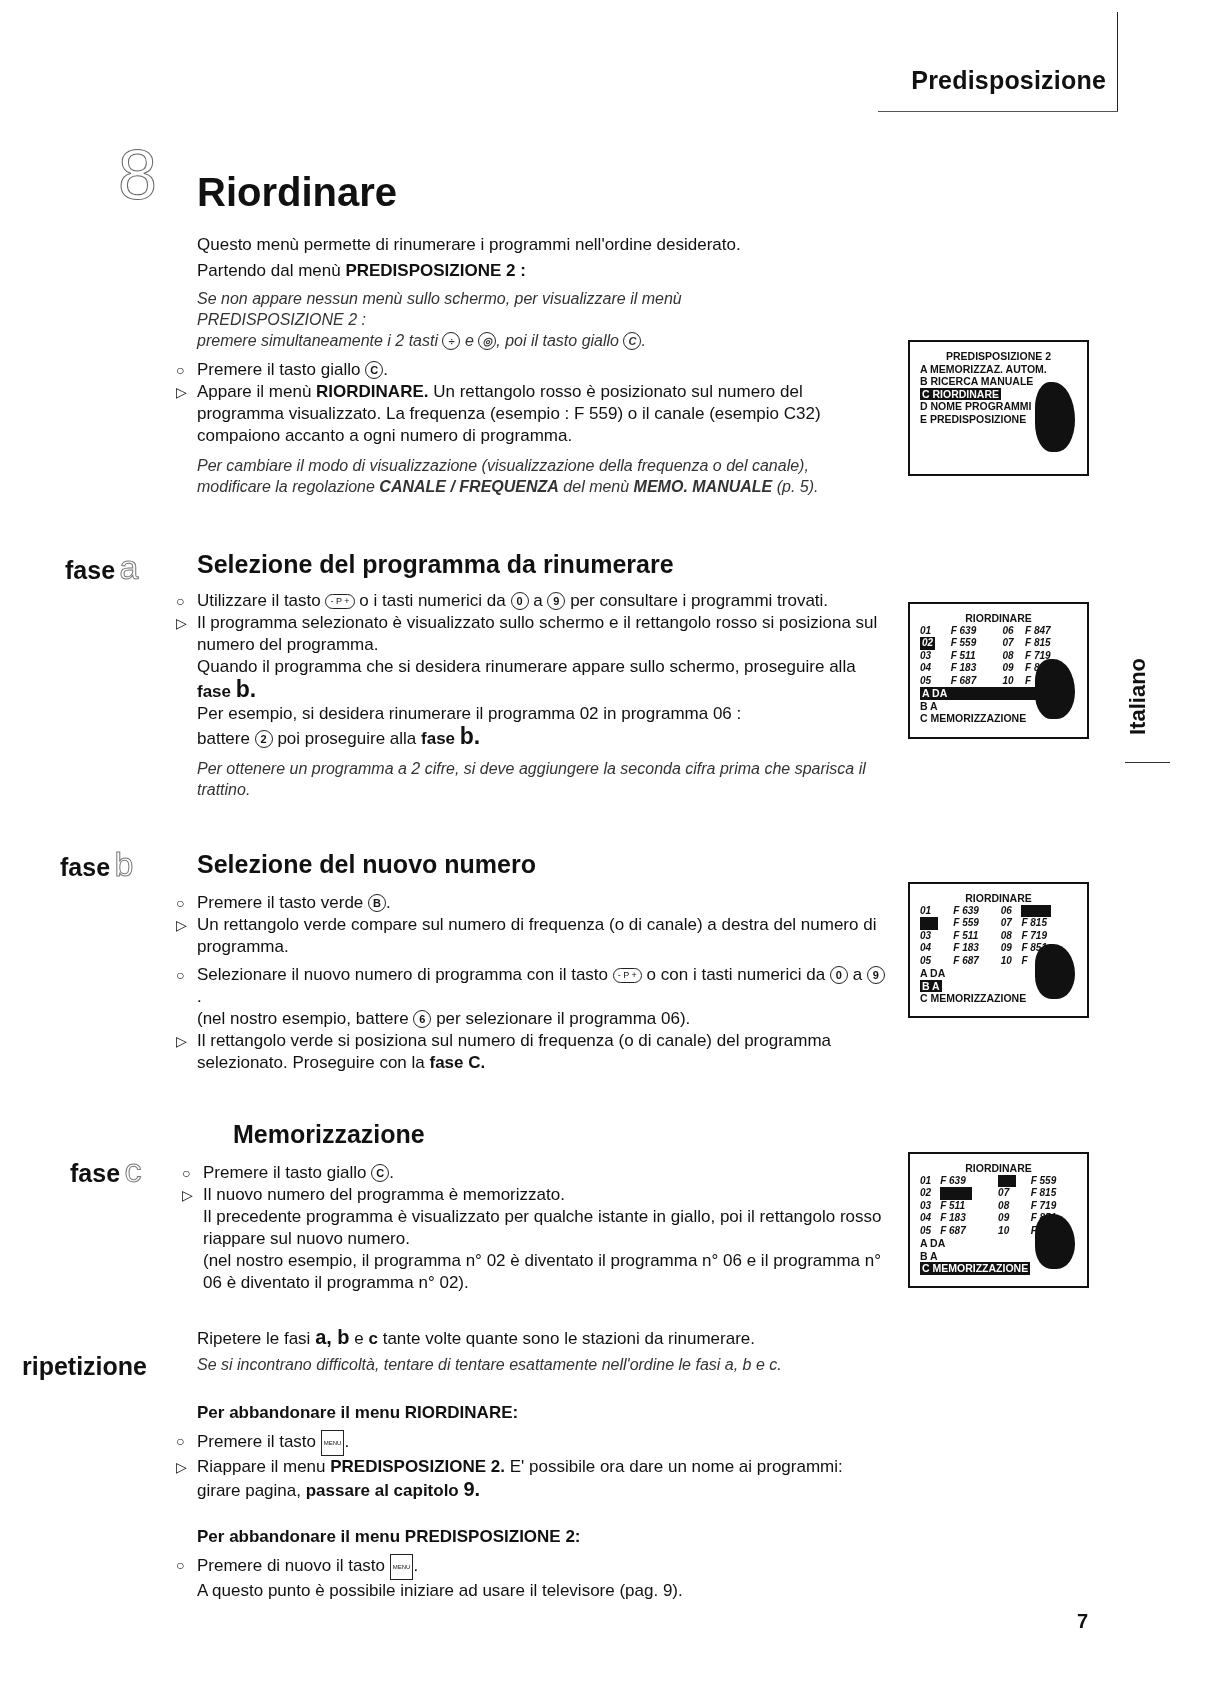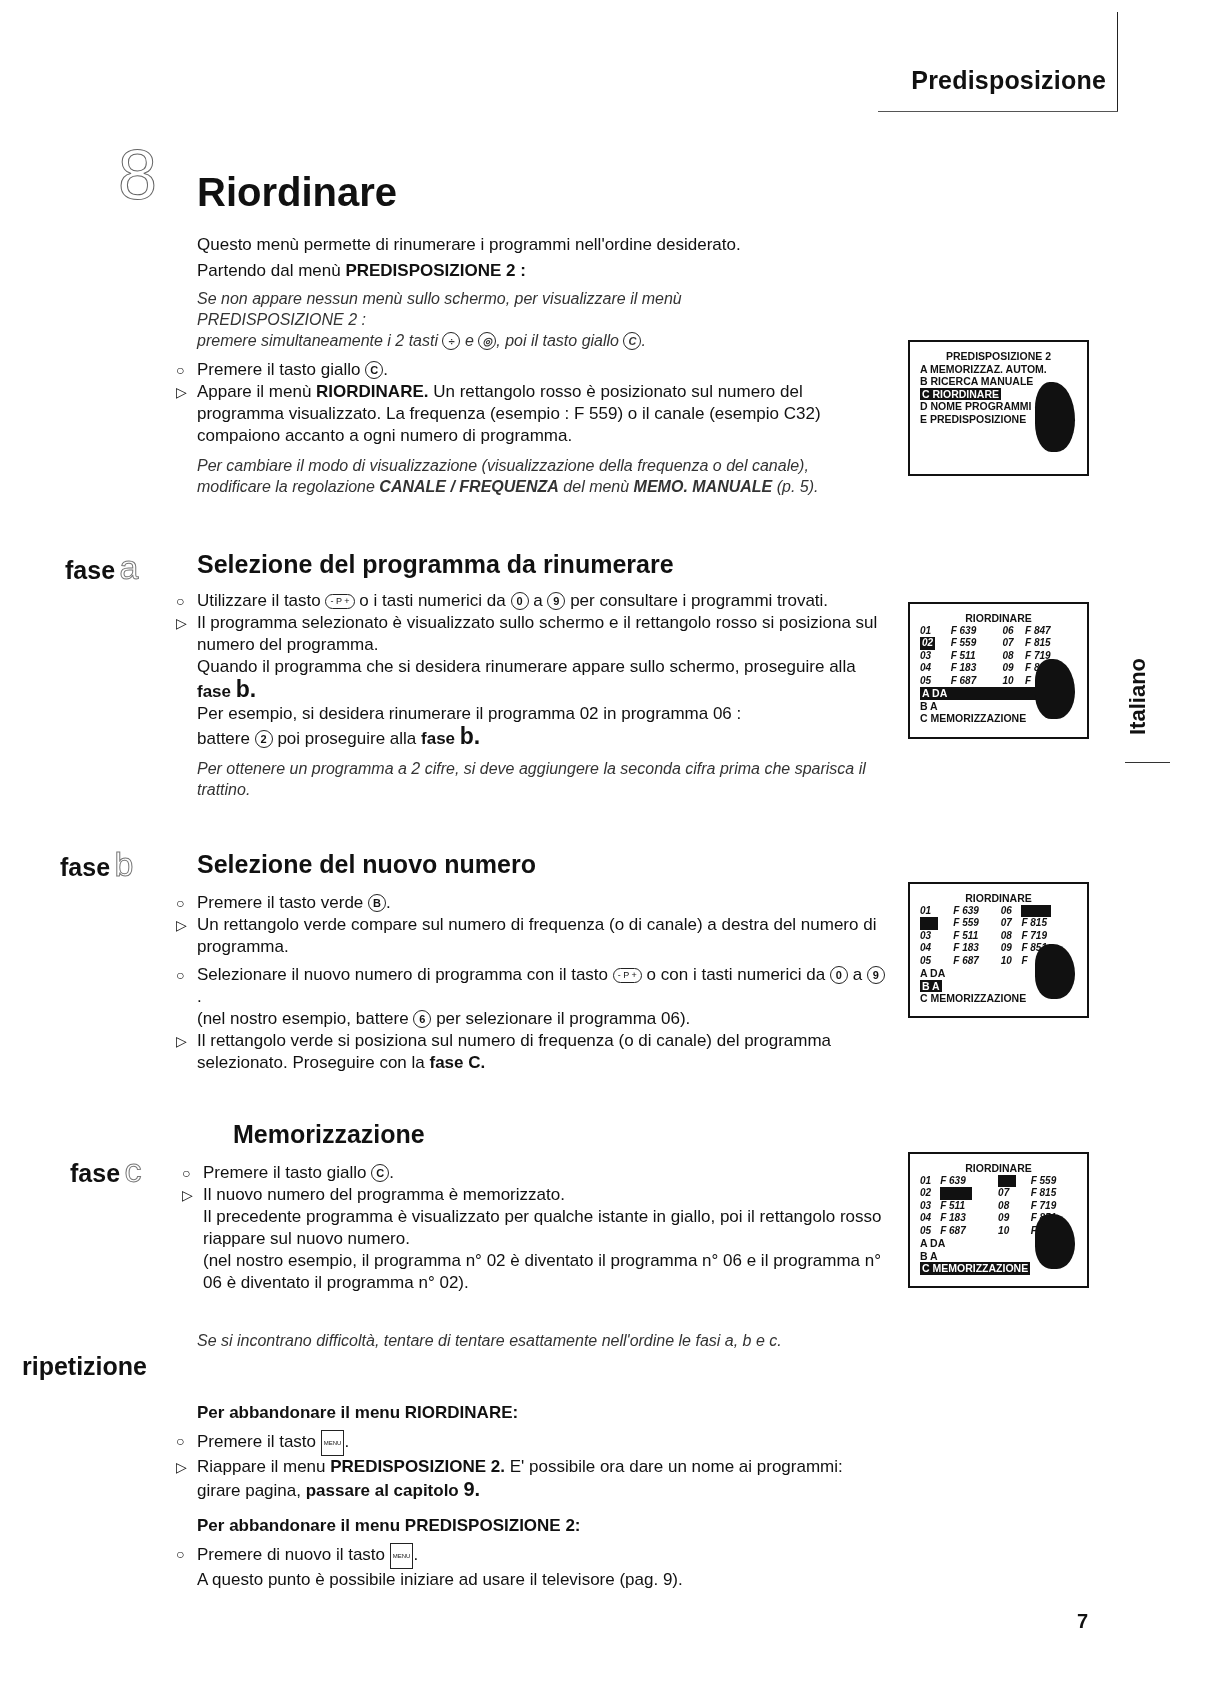--- a/index.html
+++ b/index.html
@@ -85,31 +85,32 @@
   <span class="step-label">fase</span> <span class="step-letter">c</span>
 </div>
 <div class="abs section-title" style="left:203px; top:1120px;margin-left:30px;">Memorizzazione</div>
 <div class="abs para" style="left:203px; top:1162px;">
   <div style="position:relative;"><span class="bullet">○</span><span>Premere il tasto giallo </span><span class="key">C</span>.</div>
   <div style="position:relative;"><span class="bullet">▷</span><span>Il nuovo numero del programma è memorizzato.</span><br><span>Il precedente programma è visualizzato per qualche istante in giallo, poi il rettangolo rosso riappare sul nuovo numero.</span><br><span>(nel nostro esempio, il programma n° 02 è diventato il programma n° 06 e il programma n° 06 è diventato il programma n° 02).</span></div>
 </div>
 
 <div class="abs step-label" style="left:22px; top:1352px;">ripetizione</div>
 <div class="abs para" style="top:1326px;">
+  <div><span>Ripetere le fasi </span><span class="big" style="font-size:20px">a,</span><span class="big" style="font-size:20px"> b</span><span> e </span><b>c</b><span> tante volte quante sono le stazioni da rinumerare.</span></div>
   <div class="it" style="margin-top:4px;"><span>Se si incontrano difficoltà, tentare di tentare esattamente nell'ordine le fasi </span><span>a, b e c.</span></div>
 </div>
 
 <div class="abs para" style="top:1402px;">
   <div style="font-weight:bold;">Per abbandonare il menu RIORDINARE:</div>
   <div style="position:relative; margin-top:6px;"><span class="bullet">○</span><span>Premere il tasto </span><span class="menukey">MENU</span>.</div>
   <div style="position:relative;"><span class="bullet">▷</span><span>Riappare il menu </span><b>PREDISPOSIZIONE 2.</b><span> E' possibile ora dare un nome ai programmi: girare pagina, </span><b>passare al capitolo</b> <span class="big" style="font-size:20px">9.</span></div>
 </div>
 
 <div class="abs para" style="top:1515px;">
-  <div style="font-weight:bold;">Per abbandonare il menu PREDISPOSIZIONE 2:</div>
+  <div style="font-weight:bold;margin-top:11px;">Per abbandonare il menu PREDISPOSIZIONE 2:</div>
   <div style="position:relative; margin-top:6px;"><span class="bullet">○</span><span>Premere di nuovo il tasto </span><span class="menukey">MENU</span>.<br><span>A questo punto è possibile iniziare ad usare il televisore (pag. 9).</span></div>
 </div>
 
 <div class="screen" style="top:340px; height:136px;">
   <div class="title">PREDISPOSIZIONE 2</div>
   <div>A MEMORIZZAZ. AUTOM.</div>
   <div>B RICERCA MANUALE</div>
   <div><span class="hl">C RIORDINARE</span></div>
   <div>D NOME PROGRAMMI</div>
   <div>E PREDISPOSIZIONE</div>

